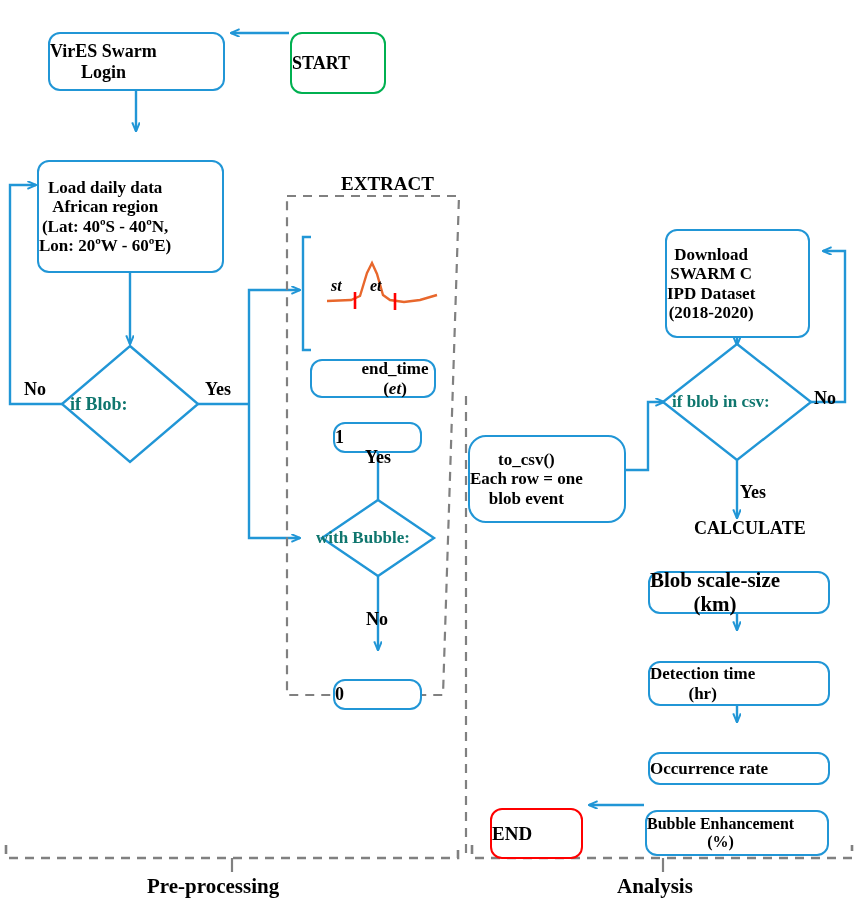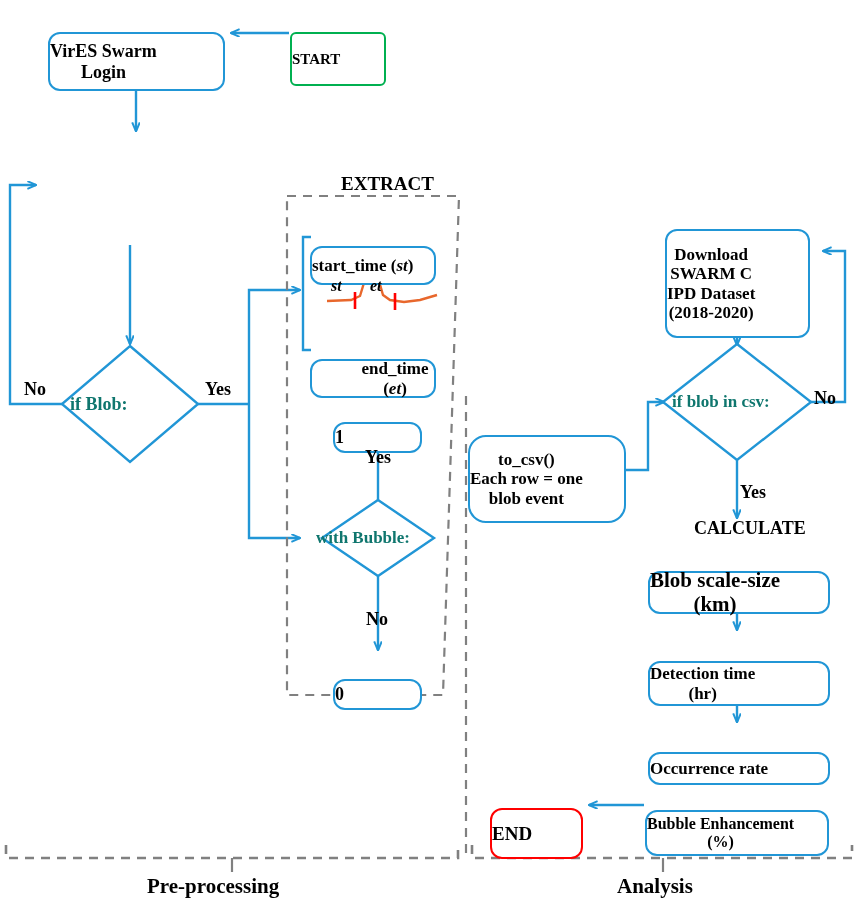--- a/index.html
+++ b/index.html
@@ -145,39 +145,44 @@
       <path d="M663,858 L663,872"></path>
     </g>
 
     <g>
       <path d="M327,301 L351,300 L360,296 L367,273 L372,263 L377,274 L383,295 L390,300 L404,302 L420,300 L437,295" fill="none" stroke="#e8672c" stroke-width="2.4"></path>
       <path d="M355,292 L355,309" stroke="#ff0000" stroke-width="2.6"></path>
       <path d="M395,293 L395,310" stroke="#ff0000" stroke-width="2.6"></path>
     </g>
   </svg>
 
-  <div class="node proc-start" style="left:290px; top:4px; width:96px; height:54px; font-size:15px;border-radius:6px;">
+  <div class="node proc-start" style="left:290px; top:4px; width:96px; height:62px; font-size:18px;">
     <span>START</span>
   </div>
 
   <div class="node proc" style="left:48px; top:4px; width:177px; height:59px; font-size:18px;">
     <span>
       <span>VirES Swarm</span><br>
       <span>Login</span>
     </span>
   </div>
 
+  <div class="node proc" style="left:37px; top:132px; width:187px; height:113px; font-size:17px;">
+    <span>
+      <span>Load daily data</span><br>
+      <span>African region</span><br>
+      <span>(Lat: 40ºS - 40ºN,</span><br>
+      <span>Lon: 20ºW - 60ºE)</span>
+    </span>
+  </div>
 
   <div class="diamond-label" style="left:70px; top:392px; width:120px; height:24px; font-size:18px;">
     <span>if Blob:</span>
   </div>
 
-  <div class="node proc" style="left:310px; top:218px; width:126px; height:39px; font-size:17px;">
-    <span><span>start_time (</span><span class="ital">st</span><span>)</span></span>
-  </div>
 
   <div class="node proc" style="left:310px; top:331px; width:126px; height:39px; font-size:17px;padding-left:44px;">
     <span><span>end_time (</span><span class="ital">et</span><span>)</span></span>
   </div>
 
   <div class="edge-label ital" style="left:331px; top:277px; font-size:16px;">
     <span>st</span>
   </div>
   <div class="edge-label ital" style="left:370px; top:277px; font-size:16px;">
     <span>et</span>

